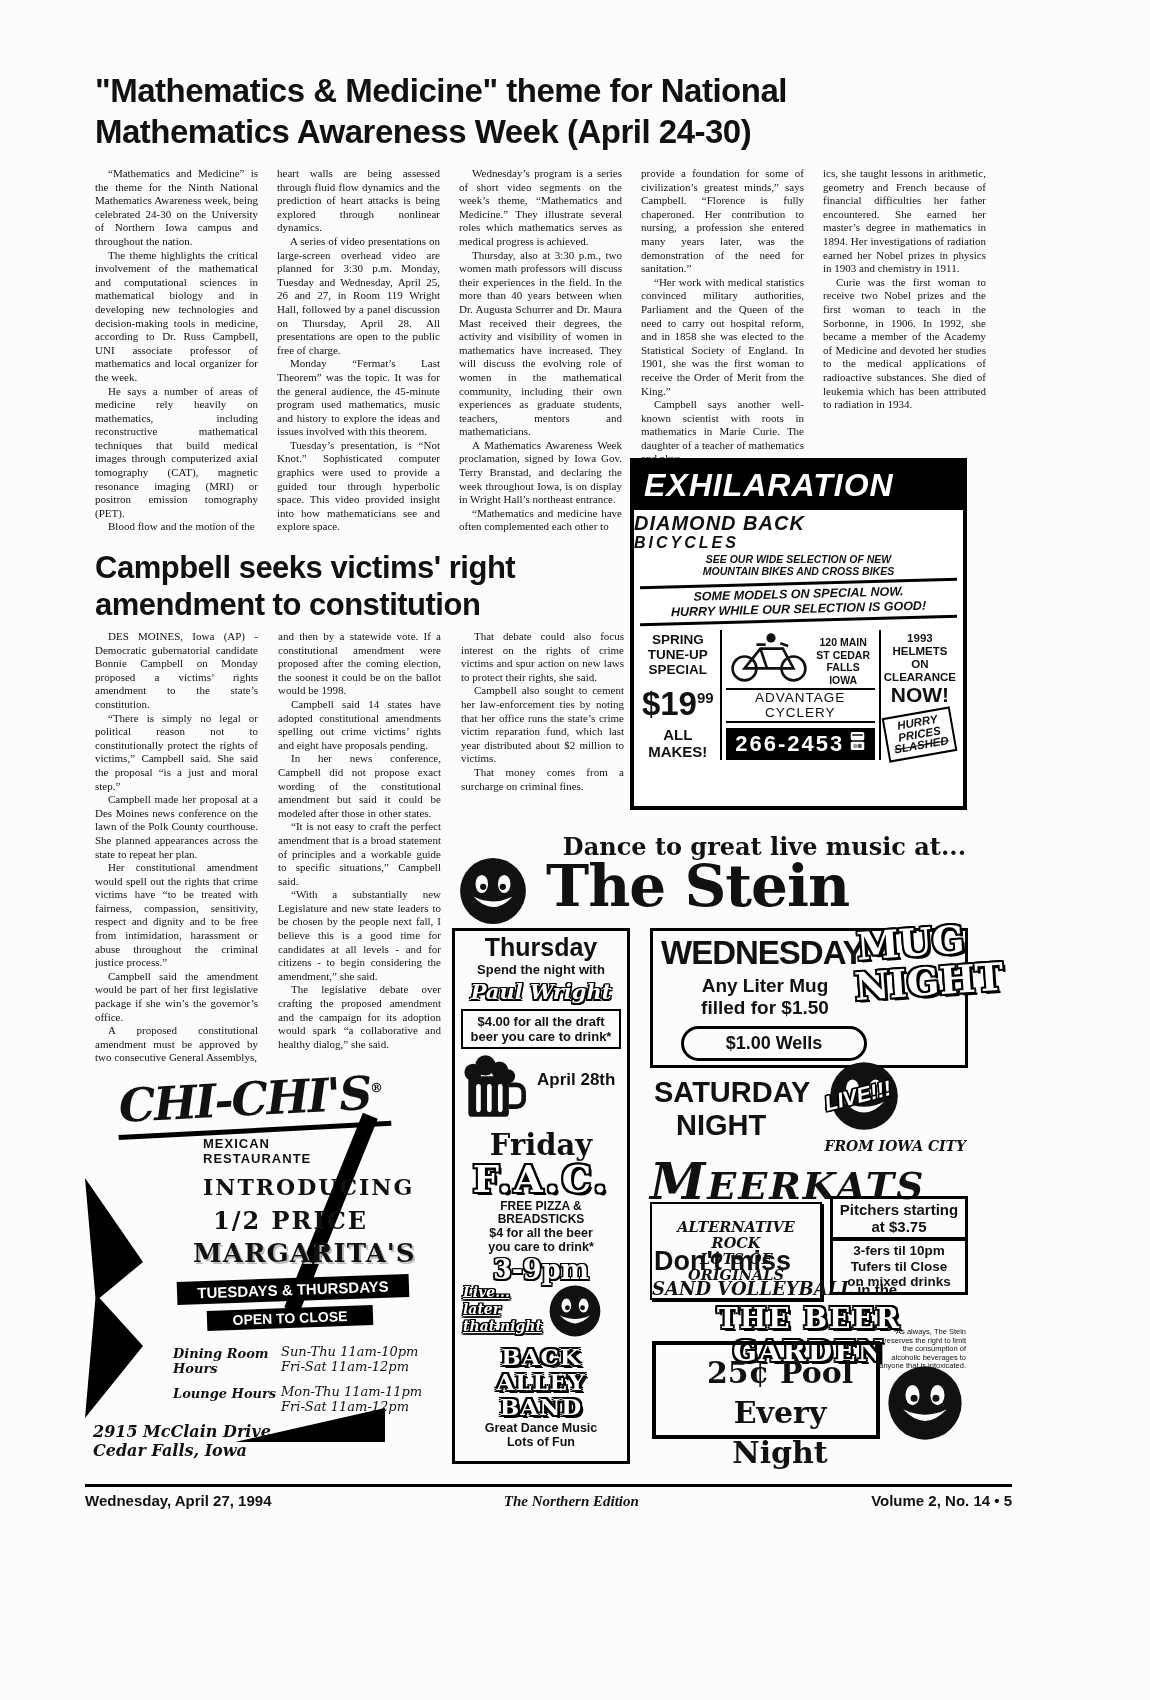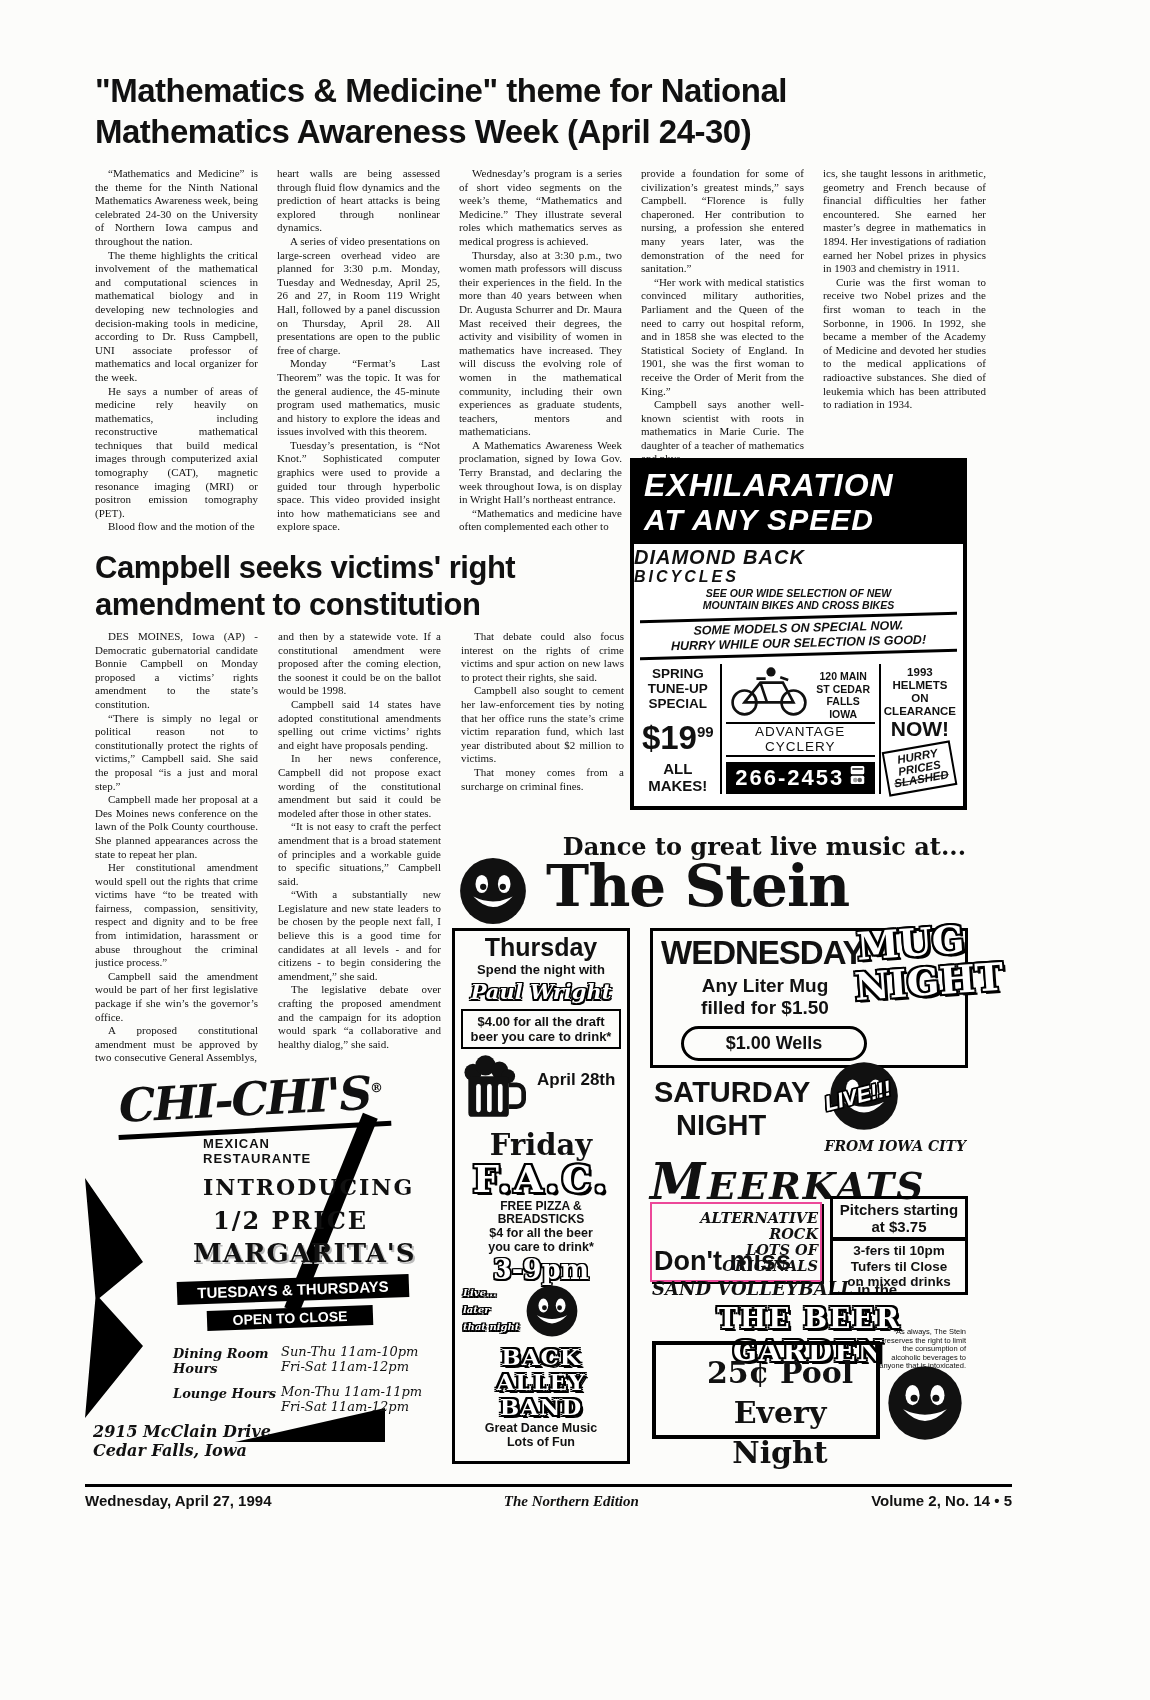--- a/index.html
+++ b/index.html
@@ -72,21 +72,21 @@
   .thu-artist { font-family:"DejaVu Serif", serif; font-weight:bold; font-style:italic; font-size:21px; margin-top:2px; }
   .thu-offer { border:2px solid #000; margin:5px 2px 0; padding:3px 2px; font-weight:bold; font-size:13px; line-height:15px; }
   .mug-row { display:flex; align-items:flex-start; margin-top:3px; }
   .mug-row .april { font-weight:bold; font-size:17px; line-height:19px; margin:18px 0 0 4px; }
   .fri-title { font-family:"DejaVu Serif", serif; font-weight:bold; font-size:29px; line-height:30px; margin-top:2px; }
   .fri-fac { font-family:"DejaVu Serif", serif; font-weight:bold; font-size:37px; line-height:39px; letter-spacing:3px; }
   .fri-pizza { font-weight:bold; font-size:12px; line-height:13px; margin-top:1px; }
   .fri-beer { font-weight:bold; font-size:12.5px; line-height:14px; }
   .fri-time { font-family:"DejaVu Serif", serif; font-weight:bold; font-size:27px; line-height:29px; margin-top:1px; }
   .live-row { display:flex; text-align:left; margin-top:0; }
-  .live-words { font-family:"DejaVu Serif", serif; font-weight:bold; font-style:italic; font-size:10px; line-height:17px; padding-left:4px; }
+  .live-words { font-family:"DejaVu Serif", serif; font-weight:bold; font-style:italic; font-size:14px; line-height:17px; padding-left:4px;text-decoration:underline; }
   .live-row svg { margin-left:6px; }
   .band-name { font-family:"DejaVu Serif", serif; font-weight:bold; font-size:23px; line-height:25px; letter-spacing:1px; margin-top:2px; }
   .band-sub { font-weight:bold; font-size:12.5px; line-height:14px; margin-top:2px; }
 
   .stein-wed { position:absolute; left:198px; top:92px; width:318px; height:140px; border:3px solid #000; }
   .wed-title { position:absolute; left:8px; top:3px; font-weight:bold; font-size:33px; letter-spacing:-1px; }
   .mug-night { position:absolute; right:-6px; top:-8px; width:118px; text-align:center; transform:rotate(-4deg);
     font-family:"DejaVu Serif", serif; font-weight:bold; font-size:38px; line-height:40px; }
   .wed-offer { position:absolute; left:12px; top:44px; width:200px; text-align:center; font-weight:bold; font-size:19px; line-height:22px; }
   .wells-pill { position:absolute; left:28px; top:95px; width:186px; border:3px solid #000; border-radius:20px;
@@ -96,22 +96,22 @@
   .sat-title { position:absolute; left:4px; top:0; font-weight:bold; font-size:29px; line-height:33px; }
   .sat-title .n2 { display:block; padding-left:22px; }
   .sat-live { position:absolute; left:178px; top:-16px; width:80px; height:80px; }
   .sat-live .live-txt { position:absolute; left:-4px; top:24px; transform:rotate(-14deg);
     font-weight:bold; font-style:italic; font-size:21px; }
   .sat-from { position:absolute; right:2px; top:62px; font-family:"DejaVu Serif", serif; font-weight:bold;
     font-style:italic; font-size:14px; }
   .sat-band { position:absolute; left:0; top:76px; font-family:"DejaVu Serif", serif; font-weight:bold;
     font-style:italic; font-size:38px; letter-spacing:2px; }
   .sat-band::first-letter { font-size:50px; }
-  .genre-box { position:absolute; left:0; top:126px; width:172px; border:2px solid #ec4899; box-shadow:2px 2px 0 #000;
-    padding:6px 2px; text-align:right; font-family:"DejaVu Serif", serif; font-weight:bold; font-style:italic;
+  .genre-box { position:absolute; left:0; top:126px; width:172px; border:2px solid #000000; box-shadow:2px 2px 0 #000;
+    padding:15px 2px; text-align:center; font-family:"DejaVu Serif", serif; font-weight:bold; font-style:italic;
     font-size:14.5px; line-height:16px; }
   .pitchers-box { position:absolute; left:180px; top:120px; width:138px; border:3px solid #000; padding:2px 0;
     text-align:center; font-weight:bold; font-size:15px; line-height:17px; }
   .dont-miss { position:absolute; left:4px; top:170px; font-weight:bold; font-size:27px; }
   .volleyball { position:absolute; left:2px; top:202px; font-family:"DejaVu Serif", serif; font-weight:bold;
     font-style:italic; font-size:18px; }
   .volleyball .inthe { font-family:"Liberation Sans", sans-serif; font-style:normal; font-size:15px; }
   .drinks-box { position:absolute; left:180px; top:162px; width:138px; border:3px solid #000; padding:2px 0;
     text-align:center; font-weight:bold; font-size:13.5px; line-height:15.5px; }
   .garden { position:absolute; left:0; top:226px; width:318px; text-align:center; font-family:"DejaVu Serif", serif;
@@ -220,21 +220,20 @@
     <div class="col">
       <p>That debate could also focus interest on the rights of crime victims and spur action on new laws to protect their rights, she said.</p>
       <p>Campbell also sought to cement her law-enforcement ties by noting that her office runs the state’s crime victim reparation fund, which last year distributed about $2 million to victims.</p>
       <p>That money comes from a surcharge on criminal fines.</p>
     </div>
   </div>
 
   <div class="bike-ad">
     <div class="bike-banner">
       <span class="l1">EXHILARATION</span>
-      <span class="l2">AT ANY SPEED</span>
     </div>
     <div class="bike-brand">
       <span class="b1">DIAMOND BACK</span>
       <span class="b2">BICYCLES</span>
     </div>
     <div class="bike-selection">
       <span>SEE OUR WIDE SELECTION OF NEW</span><br>
       <span>MOUNTAIN BIKES AND CROSS BIKES</span>
     </div>
     <div class="bike-special">

